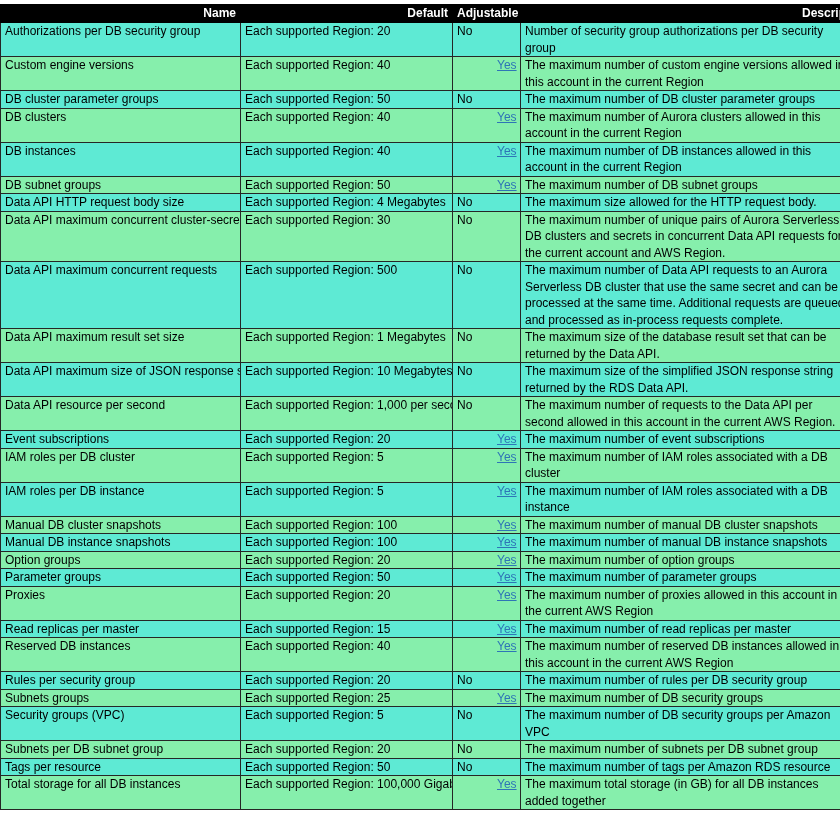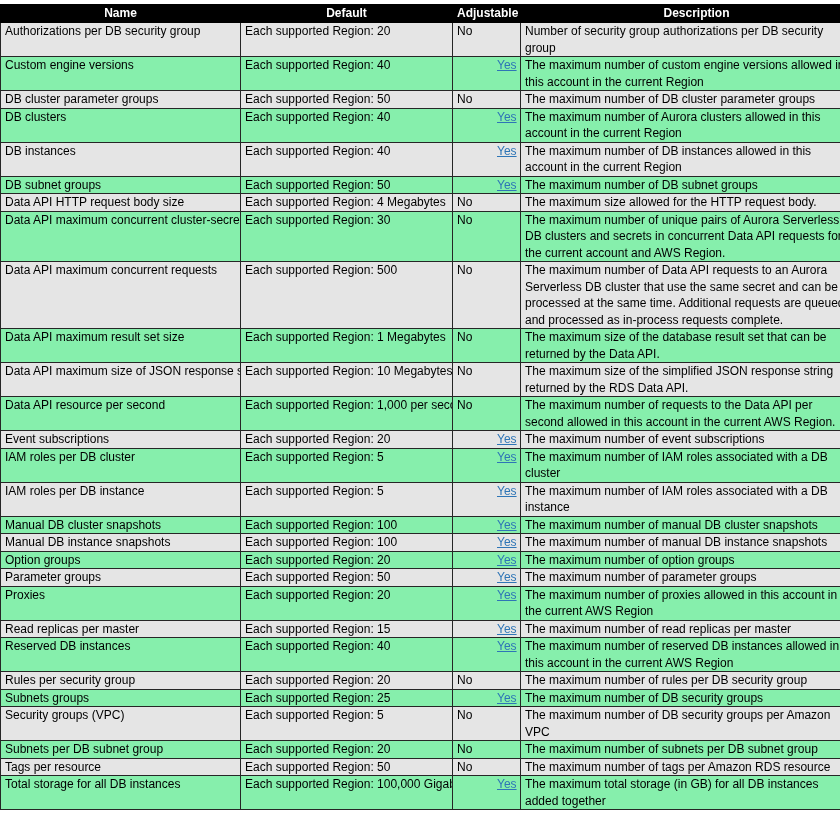--- a/index.html
+++ b/index.html
@@ -15,38 +15,38 @@
   }
   table {
     border-collapse: collapse;
     table-layout: fixed;
     width: 872px; 
     font-size: 12px;
   }
   th {
     background: #000000;
     color: #ffffff;
-    text-align: center;
+    text-align: right;
     font-weight: bold;
     padding: 1px 4px;
     line-height: 15px;
     border: 1px solid #000000;
     overflow: hidden;
     white-space: nowrap;
   }
   td {
     border: 1px solid #262626;
     vertical-align: top;
     padding: 0 4px;
     line-height: 16.5px;
     overflow: hidden;
   }
   td.td-name, td.td-default, td.td-adj { white-space: nowrap; }
   td.td-desc { white-space: pre; }
-  tr.stripe td { background: #e5e5e5; }
+  tr.stripe td { background: #5eead4; }
   tr:not(.stripe) td { background: #86efac; }
   .link {
     color: #2e75b6;
     text-decoration: underline;
     cursor: pointer;
     margin-left: 40px;
   }
 </style>
 </head>
 <body>

